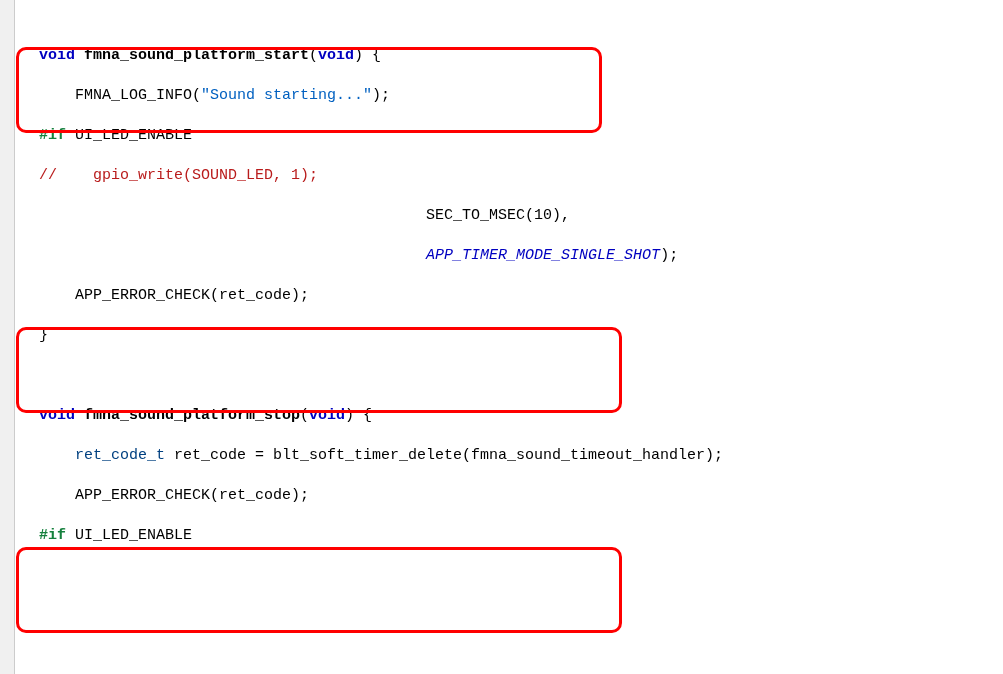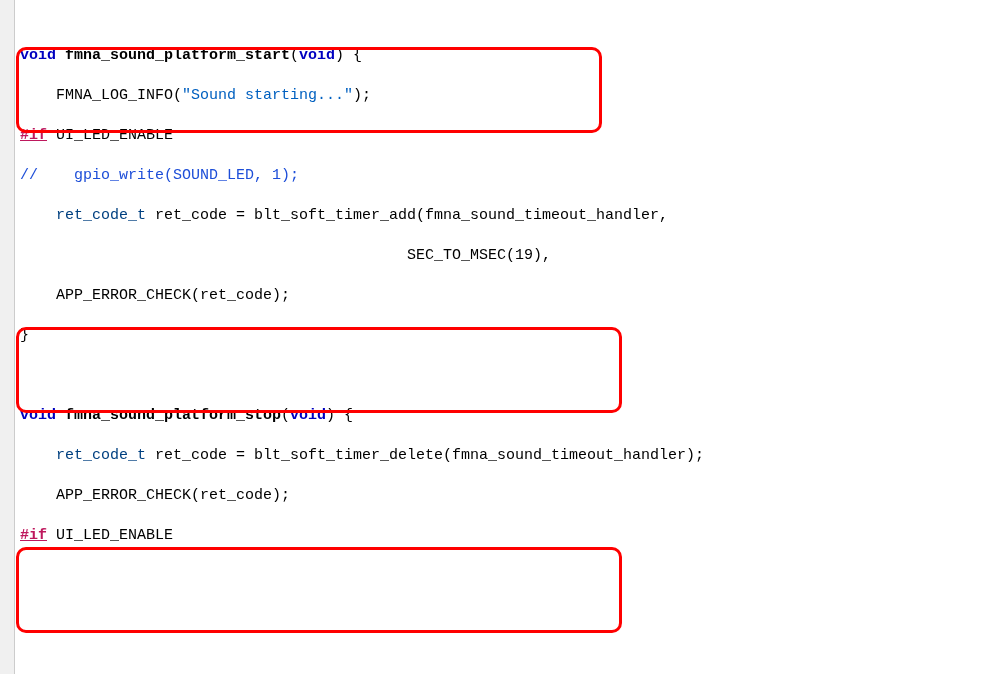--- a/index.html
+++ b/index.html
@@ -20,45 +20,45 @@
     height: 100%;
     background: #f0f0f0;
     border-right: 1px solid #ccc;
   }
   .code {
     position: relative;
     padding: 6px 0 6px 20px;
     white-space: pre;
   }
   .kw { color: #0000c0; font-weight: bold; }
-  .pp { color: #be185d; font-weight: bold; text-decoration: underline; }
+  .pp { color: #15803d; font-weight: bold; }
   .fn { font-weight: bold; }
-  .cmt { color: #1d4ed8; }
+  .cmt { color: #b91c1c; }
   .str { color: #0060c0; }
   .const { color: #0000c0; font-style: italic; }
   .type { color: #004080; }
-  .line { display: block; min-height: 20px; }
+  .line { display: block; min-height: 20px; margin-left: 19px; }
   .redbox {
     position: absolute;
     border: 3px solid #ff0000;
     border-radius: 10px;
     pointer-events: none;
   }
 </style>
 </head>
 <body>
 
 <div class="code">
 <div class="gutter"></div>
 <span class="line"><span class="kw">void</span><span class="fn"> fmna_sound_platform_start</span><span>(</span><span class="kw">void</span><span>) {</span></span>
 <span class="line"><span>    FMNA_LOG_INFO(</span><span class="str">"Sound starting..."</span><span>);</span></span>
 <span class="line"><span class="pp">#if</span><span> UI_LED_ENABLE</span></span>
 <span class="line cmt">//    gpio_write(SOUND_LED, 1);</span>
-<span class="line"><span>    </span><span class="type">ret_code_t</span><span> ret_code = blt_soft_timer_add(fmna_sound_timeout_handler,</span></span>
-<span class="line">                                           SEC_TO_MSEC(19),</span>
+<span class="line">                                           SEC_TO_MSEC(10),</span>
+<span class="line"><span>                                           </span><span class="const">APP_TIMER_MODE_SINGLE_SHOT</span><span>);</span></span>
 <span class="line">    APP_ERROR_CHECK(ret_code);</span>
 <span class="line">}</span>
 <span class="line"></span>
 <span class="line"><span class="kw">void</span><span class="fn"> fmna_sound_platform_stop</span><span>(</span><span class="kw">void</span><span>) {</span></span>
 <span class="line"><span>    </span><span class="type">ret_code_t</span><span> ret_code = blt_soft_timer_delete(fmna_sound_timeout_handler);</span></span>
 <span class="line">    APP_ERROR_CHECK(ret_code);</span>
 <span class="line"><span class="pp">#if</span><span> UI_LED_ENABLE</span></span>
 
 
 

